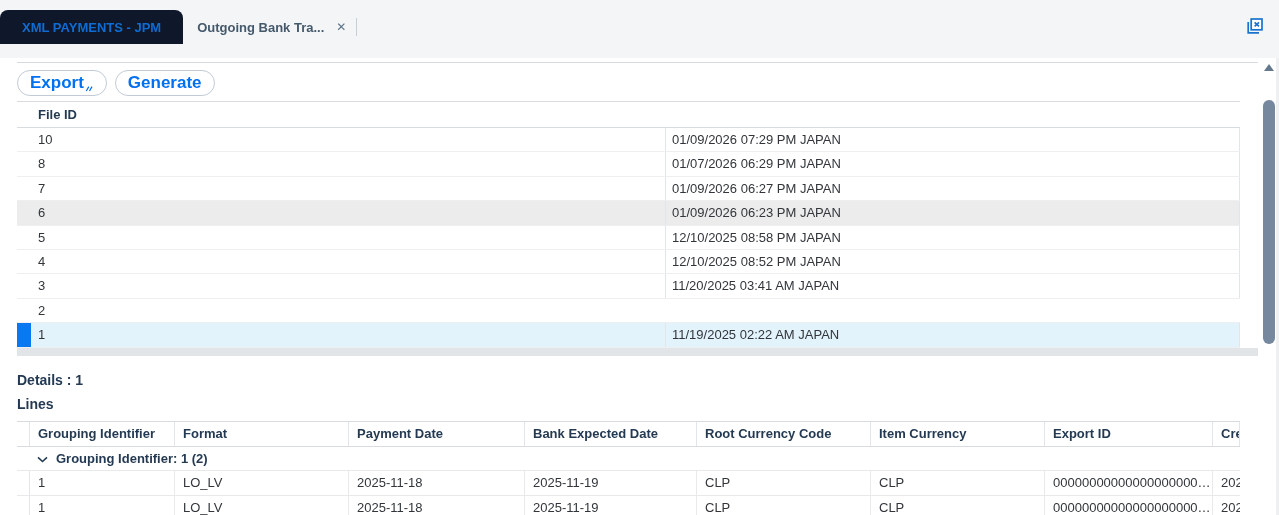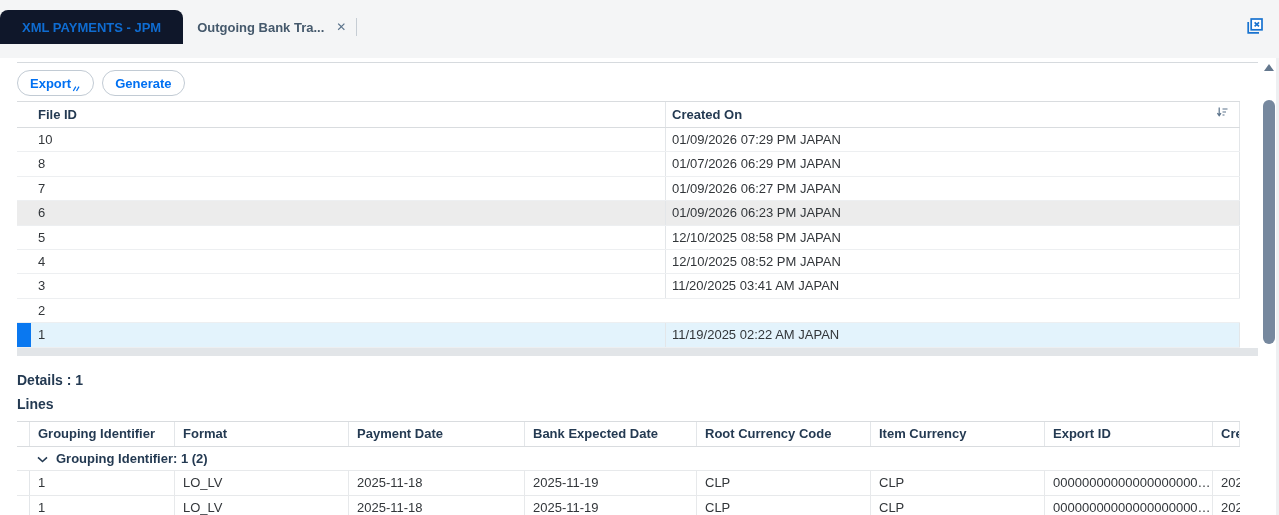--- a/index.html
+++ b/index.html
@@ -26,21 +26,21 @@
   .tab.inactive{padding:0 10px 0 14px;color:var(--tab-inactive-text);gap:12px;}
   .tab-close{font-size:12px;color:#5b738b;font-weight:normal;cursor:pointer;}
   .tab-divider{width:1px;height:18px;background:#c6cdd4;margin-top:18px;}
   .win-icon{position:absolute;right:16px;top:18px;width:16px;height:16px;cursor:pointer;}
 
   
   .content{position:relative;background:#fff;height:457px;}
   .content-topline{height:0;border-top:1px solid #d6dade;margin:4px 21px 0 17px;}
   .toolbar{display:flex;gap:8px;margin:7px 0 5px 17px;}
   .btn{display:inline-flex;align-items:center;height:26px;padding:0 12px;background:#fff;
-       border:1px solid #c2cbd4;border-radius:14px;color:var(--accent);font-size:13px;
+       border:1px solid #c2cbd4;border-radius:14px;color:var(--accent);font-size:17px;
        font-family:"Liberation Sans",sans-serif;font-weight:bold;cursor:pointer;}
   .btn .menu-arrow{margin-left:1px;margin-top:8px;}
 
   
   .ftable{margin-left:17px;width:1223px;font-size:13px;}
   .fhead{display:flex;height:27px;border-top:1px solid var(--head-line);border-bottom:1px solid var(--head-line);}
   .fhead .hcell{font-weight:bold;color:var(--header-text);line-height:25px;}
   .fc1{width:648px;padding-left:21px;}
   .fc2{flex:1;padding-left:6px;border-left:1px solid #e3e6e9;border-right:1px solid #e3e6e9;}
   .fhead .fc2{display:flex;align-items:center;justify-content:space-between;padding-right:10px;}
@@ -118,29 +118,20 @@
       </span>
     </button>
     <button class="btn">
       <span>Generate</span>
     </button>
   </div>
 
   <div class="ftable">
     <div class="fhead">
       <div class="fc1 hcell">File ID</div>
-      <div class="fc2 hcell">
-        <span>Created On</span>
-        <span>
-          <svg width="13" height="13" viewBox="0 0 13 13">
-            <path d="M3.2 1.5 V9.5 M1.4 7.2 L3.2 9.8 L5 7.2" stroke="#5b738b" stroke-width="1.2" fill="none"></path>
-            <path d="M6.5 3 H11.5 M6.5 6 H10 M6.5 9 H8.5" stroke="#5b738b" stroke-width="1.2"></path>
-          </svg>
-        </span>
-      </div>
     </div>
     <div class="fbody">
         <div class="frow state-normal">
     <div class="fcell fc1">10</div>
     <div class="fcell fc2">01/09/2026 07:29 PM JAPAN</div>
   </div>
         <div class="frow state-normal">
     <div class="fcell fc1">8</div>
     <div class="fcell fc2">01/07/2026 06:29 PM JAPAN</div>
   </div>

